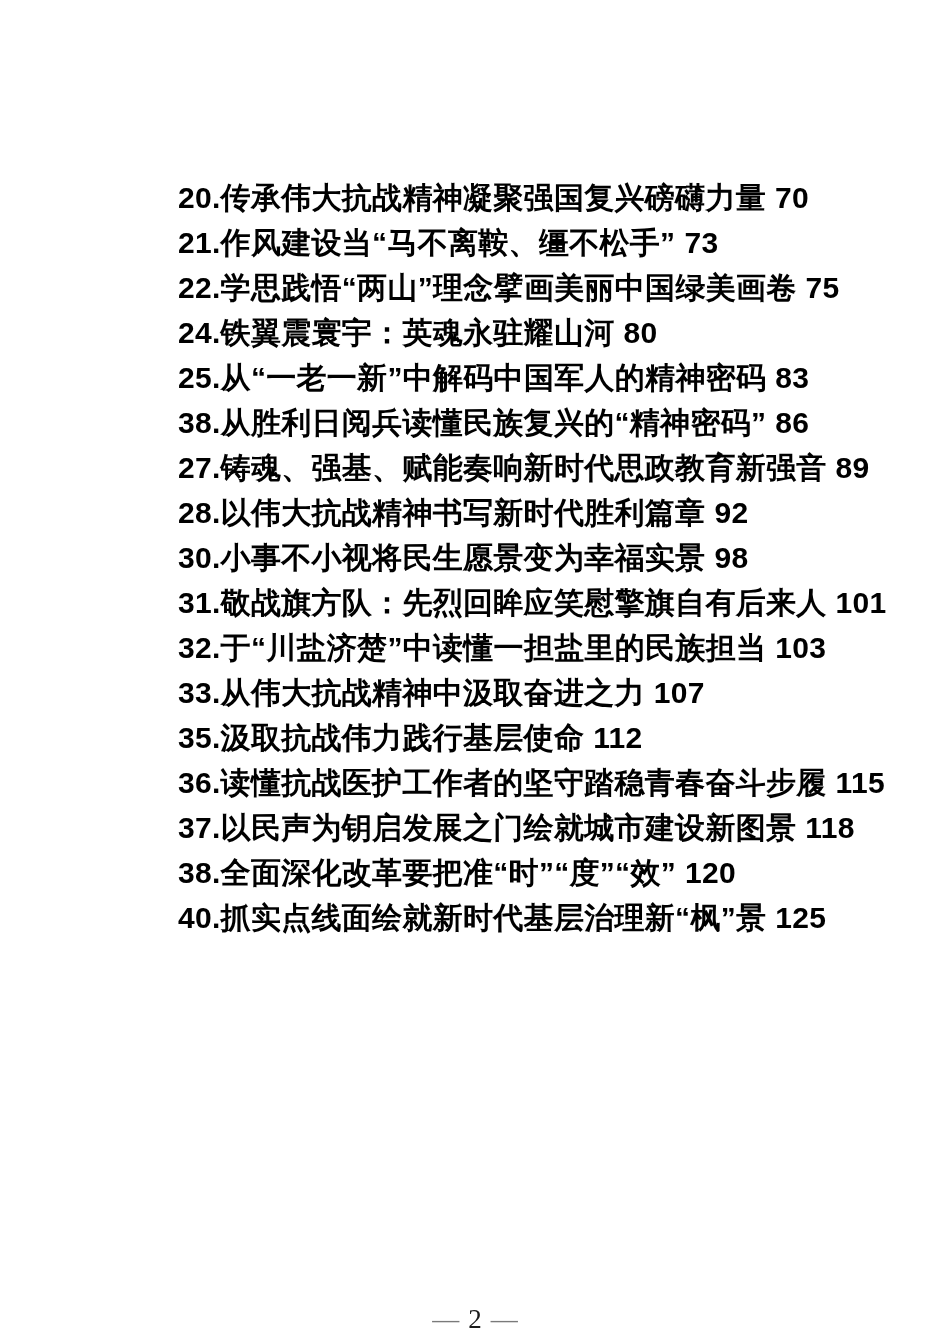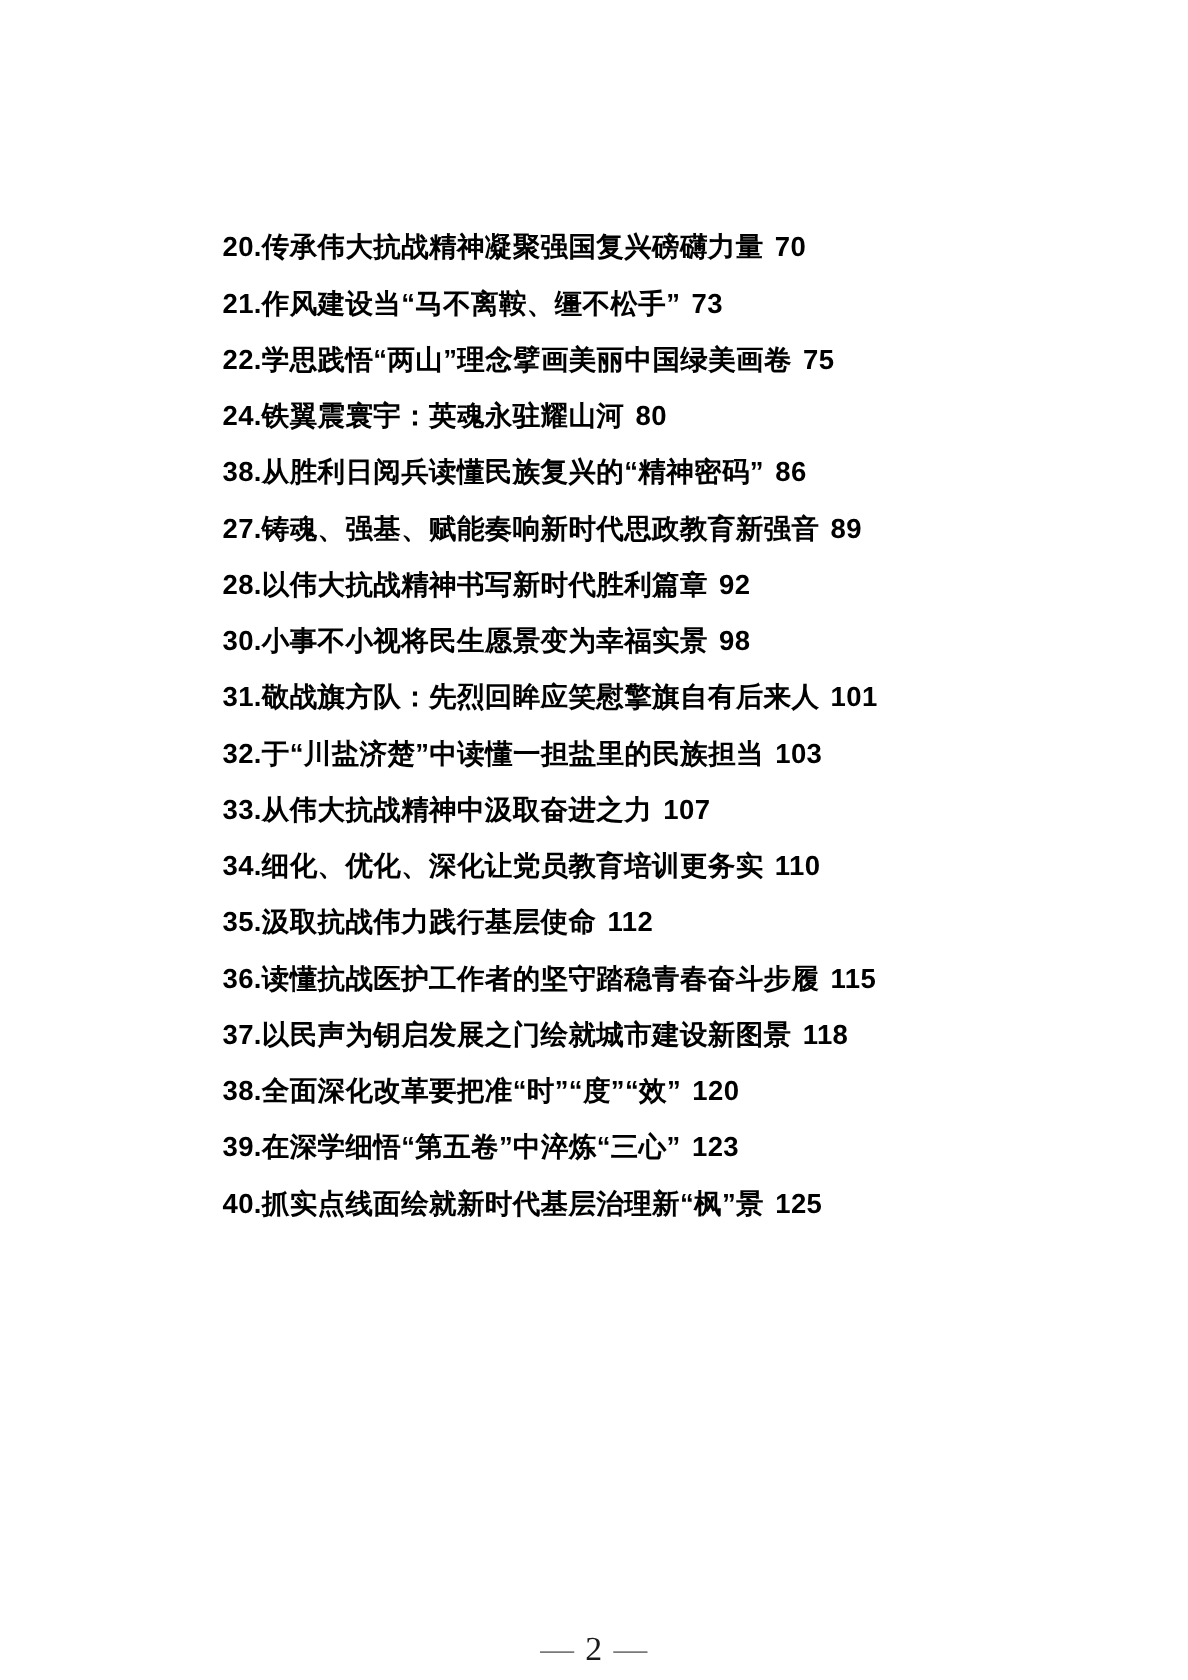--- a/index.html
+++ b/index.html
@@ -15,21 +15,21 @@
     overflow: hidden;
     font-family: "Liberation Sans", sans-serif;
   }
   .toc {
     position: absolute;
     left: 178px;
     top: 175px;
     width: 700px;
   }
   .entry {
-    font-size: 22px;
+    font-size: 30px;
     line-height: 45px;
     font-weight: 700;
     color: #000000;
     white-space: nowrap;
     letter-spacing: 0.3px;
   }
   .entry .num {
     font-weight: 700;
   }
   .entry .pg {
@@ -62,47 +62,46 @@
   <div class="toc">
   <div class="entry"><span class="num">20.</span><span class="title">传承伟大抗战精神凝聚强国复兴磅礴力量</span><span class="pg">70</span></div>
 
   <div class="entry"><span class="num">21.</span><span class="title">作风建设当“马不离鞍、缰不松手”</span><span class="pg">73</span></div>
 
   <div class="entry"><span class="num">22.</span><span class="title">学思践悟“两山”理念擘画美丽中国绿美画卷</span><span class="pg">75</span></div>
 
 
   <div class="entry"><span class="num">24.</span><span class="title">铁翼震寰宇：英魂永驻耀山河</span><span class="pg">80</span></div>
 
+  <div class="entry"><span class="num">25.</span><span class="title">从“一老一新”中解码中国军人的精神密码</span><span class="pg">83</span></div>
 
   <div class="entry"><span class="num">38.</span><span class="title">从胜利日阅兵读懂民族复兴的“精神密码”</span><span class="pg">86</span></div>
 
   <div class="entry"><span class="num">27.</span><span class="title">铸魂、强基、赋能奏响新时代思政教育新强音</span><span class="pg">89</span></div>
 
   <div class="entry"><span class="num">28.</span><span class="title">以伟大抗战精神书写新时代胜利篇章</span><span class="pg">92</span></div>
 
 
   <div class="entry"><span class="num">30.</span><span class="title">小事不小视将民生愿景变为幸福实景</span><span class="pg">98</span></div>
 
   <div class="entry"><span class="num">31.</span><span class="title">敬战旗方队：先烈回眸应笑慰擎旗自有后来人</span><span class="pg">101</span></div>
 
   <div class="entry"><span class="num">32.</span><span class="title">于“川盐济楚”中读懂一担盐里的民族担当</span><span class="pg">103</span></div>
 
   <div class="entry"><span class="num">33.</span><span class="title">从伟大抗战精神中汲取奋进之力</span><span class="pg">107</span></div>
 
-  <div class="entry"><span class="num">34.</span><span class="title">细化、优化、深化让党员教育培训更务实</span><span class="pg">110</span></div>
 
   <div class="entry"><span class="num">35.</span><span class="title">汲取抗战伟力践行基层使命</span><span class="pg">112</span></div>
 
   <div class="entry"><span class="num">36.</span><span class="title">读懂抗战医护工作者的坚守踏稳青春奋斗步履</span><span class="pg">115</span></div>
 
   <div class="entry"><span class="num">37.</span><span class="title">以民声为钥启发展之门绘就城市建设新图景</span><span class="pg">118</span></div>
 
   <div class="entry"><span class="num">38.</span><span class="title">全面深化改革要把准“时”“度”“效”</span><span class="pg">120</span></div>
 
-  <div class="entry"><span class="num">39.</span><span class="title">在深学细悟“第五卷”中淬炼“三心”</span><span class="pg">123</span></div>
 
   <div class="entry"><span class="num">40.</span><span class="title">抓实点线面绘就新时代基层治理新“枫”景</span><span class="pg">125</span></div>
 
 </div>
 
   <div class="footer">
     <span class="dash">—</span><span class="pnum">2</span><span class="dash">—</span>
   </div>
 
 </div>

